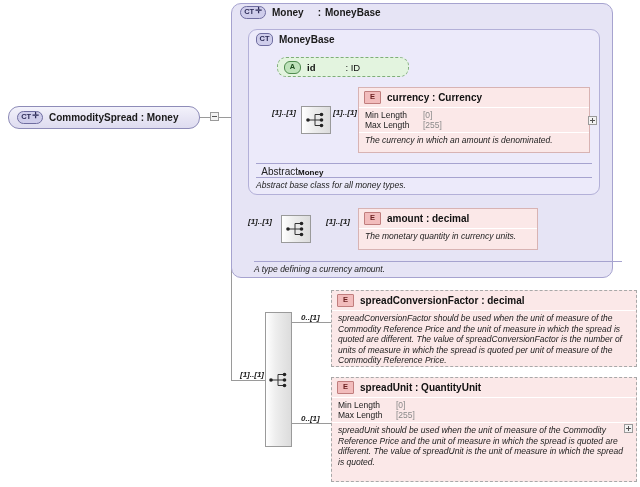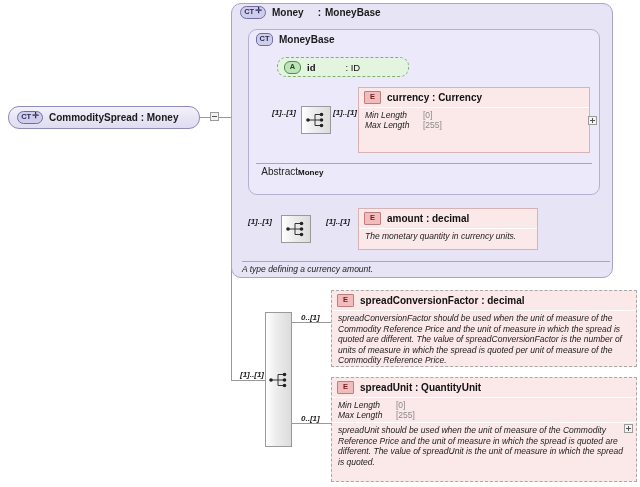--- a/index.html
+++ b/index.html
@@ -129,21 +129,21 @@
     padding:3px 6px 3px 5px;
     white-space:nowrap;
   }
   .elem-title{font-size:10px;font-weight:bold;color:#111;}
   .elem-facets{
     border-top:1px solid #ffffff;
     padding:2px 6px 2px 6px;
   }
   .facet-row{display:flex;align-items:baseline;line-height:10px;}
   .facet-name{
-    font-style:italic;font-size:8.5px;color:#222;width:58px;flex:none;
+    font-size:8.5px;color:#222;width:58px;flex:none;
   }
   .facet-val{font-size:8.5px;color:#8a8a8a;}
   .elem-doc{
     border-top:1px solid #ffffff;
     padding:2px 6px 3px 6px;
     font-style:italic;font-size:8.5px;line-height:10.5px;color:#222;
   }
 
   
   .seqbox{
@@ -257,27 +257,29 @@
     <div class="elem-facets">
       <div class="facet-row">
         <span class="facet-name">Min Length</span>
         <span class="facet-val">[0]</span>
       </div>
       <div class="facet-row">
         <span class="facet-name">Max Length</span>
         <span class="facet-val">[255]</span>
       </div>
     </div>
+    <div class="elem-doc">The currency in which an amount is denominated.</div>
   </div>
   <div class="expander plus" style="left:588px;top:116px;"></div>
 
   <div class="abstract-row" style="left:256px;top:163px;width:336px;">
     <span class="abstract-label">Abstract</span>
     <span class="abstract-val">Money</span>
   </div>
+  <div class="inner-foot" style="left:256px;top:177px;width:336px;">Abstract base class for all money types.</div>
 
   <div class="card" style="left:248px;top:217px;">[1]..[1]</div>
   <div class="seqbox" style="left:281px;top:215px;width:30px;height:28px;">
     <svg width="22" height="18" viewBox="0 0 22 18">
       <line x1="2" y1="9" x2="10" y2="9" stroke="#333" stroke-width="1"></line>
       <line x1="10" y1="3.5" x2="10" y2="14.5" stroke="#333" stroke-width="1"></line>
       <line x1="10" y1="3.5" x2="15" y2="3.5" stroke="#333" stroke-width="1"></line>
       <line x1="10" y1="9" x2="15" y2="9" stroke="#333" stroke-width="1"></line>
       <line x1="10" y1="14.5" x2="15" y2="14.5" stroke="#333" stroke-width="1"></line>
       <circle cx="3" cy="9" r="1.8" fill="#222"></circle>
@@ -289,21 +291,21 @@
   <div class="card" style="left:326px;top:217px;">[1]..[1]</div>
 
   <div class="elembox" style="left:358px;top:208px;width:180px;height:42px;">
     <div class="elem-head">
       <span class="badge badge-e">E</span>
       <span class="elem-title">amount  : decimal</span>
     </div>
     <div class="elem-doc">The monetary quantity in currency units.</div>
   </div>
 
-  <div class="ct-foot" style="left:242px;top:261px;width:368px;">A type defining a currency amount.</div>
+  <div class="ct-foot" style="left:254px;top:261px;width:368px;">A type defining a currency amount.</div>
 
   <div class="card" style="left:240px;top:370px;">[1]..[1]</div>
   <div class="seqbox" style="left:265px;top:312px;width:27px;height:135px;">
     <svg width="22" height="18" viewBox="0 0 22 18">
       <line x1="2" y1="9" x2="10" y2="9" stroke="#333" stroke-width="1"></line>
       <line x1="10" y1="3.5" x2="10" y2="14.5" stroke="#333" stroke-width="1"></line>
       <line x1="10" y1="3.5" x2="15" y2="3.5" stroke="#333" stroke-width="1"></line>
       <line x1="10" y1="9" x2="15" y2="9" stroke="#333" stroke-width="1"></line>
       <line x1="10" y1="14.5" x2="15" y2="14.5" stroke="#333" stroke-width="1"></line>
       <circle cx="3" cy="9" r="1.8" fill="#222"></circle>

